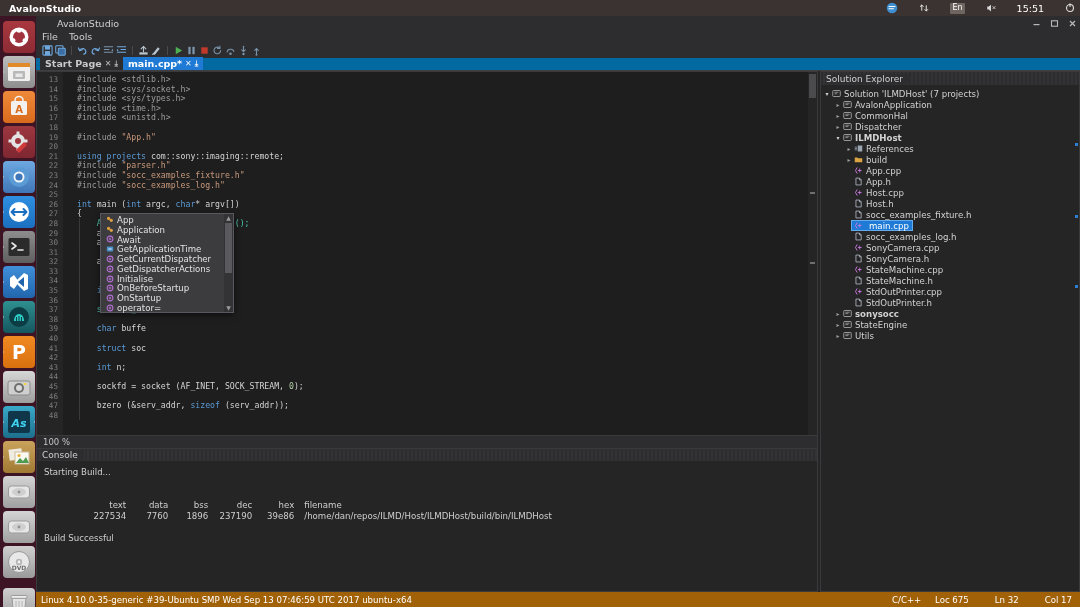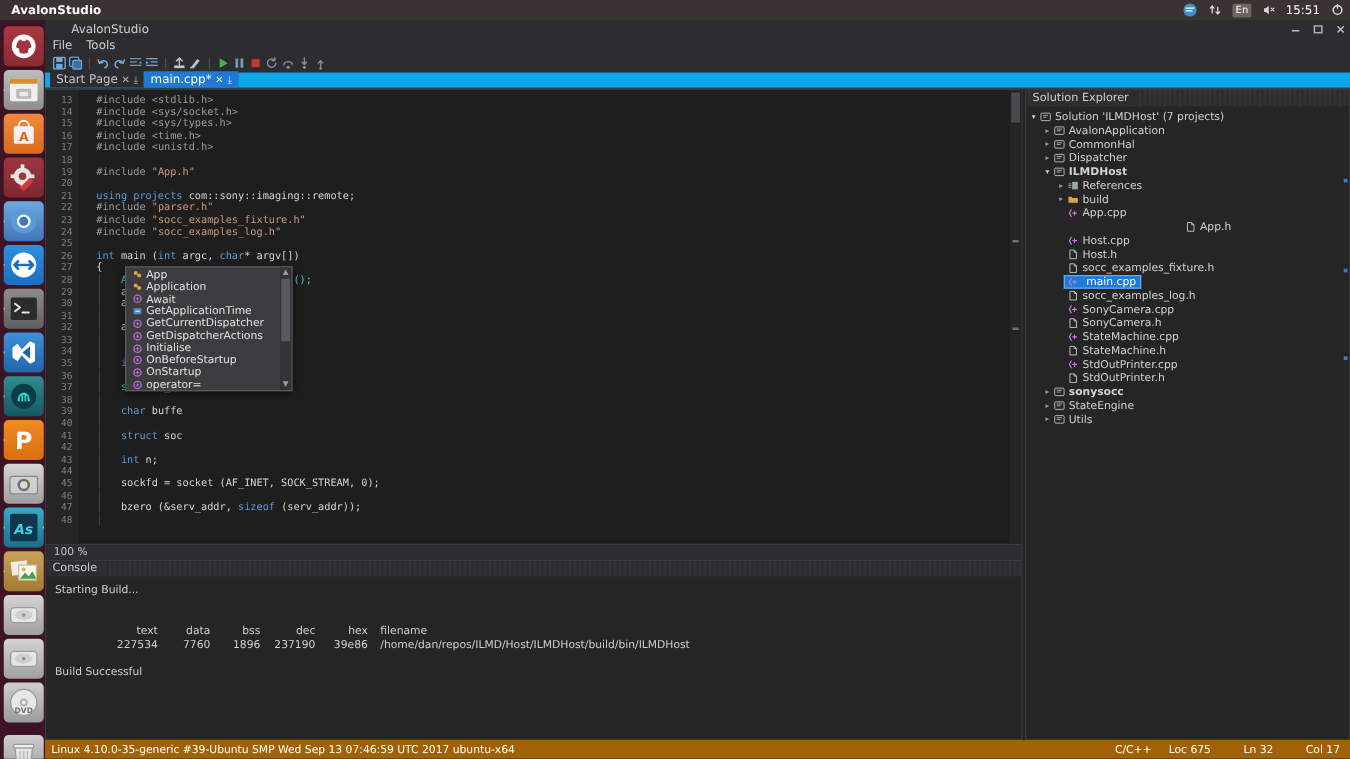--- a/index.html
+++ b/index.html
@@ -17,21 +17,21 @@
   .unity-panel {
     position: absolute; left: 0; top: 0; width: 1080px; height: 16px;
     background: #3b3331;
     display: flex; align-items: center;
     font-size: 9.5px; color: #ffffff;
   }
   .unity-panel-title {
     margin-left: 9px; font-weight: bold; letter-spacing: .1px;
     font-size: 9.5px; color:#ffffff;
   }
-  .tray { position: absolute; right: 4px; top: 0; height: 16px; display: flex; align-items: flex-end; gap: 8px; }
+  .tray { position: absolute; right: 4px; top: 0; height: 16px; display: flex; align-items: flex-end; gap: 20px; }
   .tray-item { display:flex; align-items:center; height:16px; font-size:9px; color:#e8e8e8; }
   .tray-ico { width: 12px; height: 12px; display:block; }
   .tray-clock { font-size: 9.5px; color: #ffffff; }
   .tray-kbd {
     background:#6e6460; color:#fff; font-size:8px; padding:0 2px;
     border-radius:1px; line-height:10px; height:11px;
   }
 
   
   .launcher {
@@ -83,22 +83,22 @@
   .toolbar {
     height:15px; background:#2d2d30; display:flex; align-items:center;
     padding-left:6px; gap:2px;
   }
   .tb { width:11px; height:11px; display:flex; align-items:center; justify-content:center; }
   .tb svg { display:block; }
   .tb-sep { width:1px; height:9px; background:#4a4a4d; margin:0 3px; }
 
   
   .tabstrip {
-    height:13px; background:#0ea5e9; display:flex; align-items:flex-end;
-    border-bottom:1px solid #3f3f41; padding-left:4px;
+    height:13px; background:#0369a1; display:flex; align-items:flex-end;
+    border-bottom:1px solid #3f3f41; padding-left:4px;font-weight:bold;
   }
   .tab {
     height:13px; display:flex; align-items:center; gap:3px;
     padding:0 5px; font-size:9.5px; color:#c8c8c8; background:#2d2d30;
   }
   .tab.active { background:#1e7ad4; color:#ffffff; }
   .tab .tico { font-size:8px; opacity:.9; line-height:1; }
 
   
   .body-area {
@@ -738,21 +738,21 @@
             <div class="trow" style="padding-left: 24px;">
               <span class="arrow"></span>
               <span class="t-ico">
                 <svg width="9" height="9" viewBox="0 0 12 12">
                   <path d="M4 2.4L2 6l2 3.6" stroke="#c678dd" stroke-width="1.3" fill="none" stroke-linecap="round"></path>
                   <path d="M7.6 4v4M5.6 6h4" stroke="#c678dd" stroke-width="1.2" stroke-linecap="round"></path>
                 </svg>
               </span>
               <span class="t-label">App.cpp</span>
             </div>
-            <div class="trow" style="padding-left: 24px; justify-content: center;">
+            <div class="trow" style="padding-left: 24px;">
               <span class="arrow"></span>
               <span class="t-ico">
                 <svg width="9" height="9" viewBox="0 0 12 12">
                   <path d="M2.6 1.4h4.6L9.6 3.8v6.8H2.6z" fill="none" stroke="#bfc7d1" stroke-width="1"></path>
                   <path d="M7.2 1.4v2.4h2.4" fill="none" stroke="#bfc7d1" stroke-width="1"></path>
                 </svg>
               </span>
               <span class="t-label">App.h</span>
             </div>
             <div class="trow" style="padding-left: 24px;">

